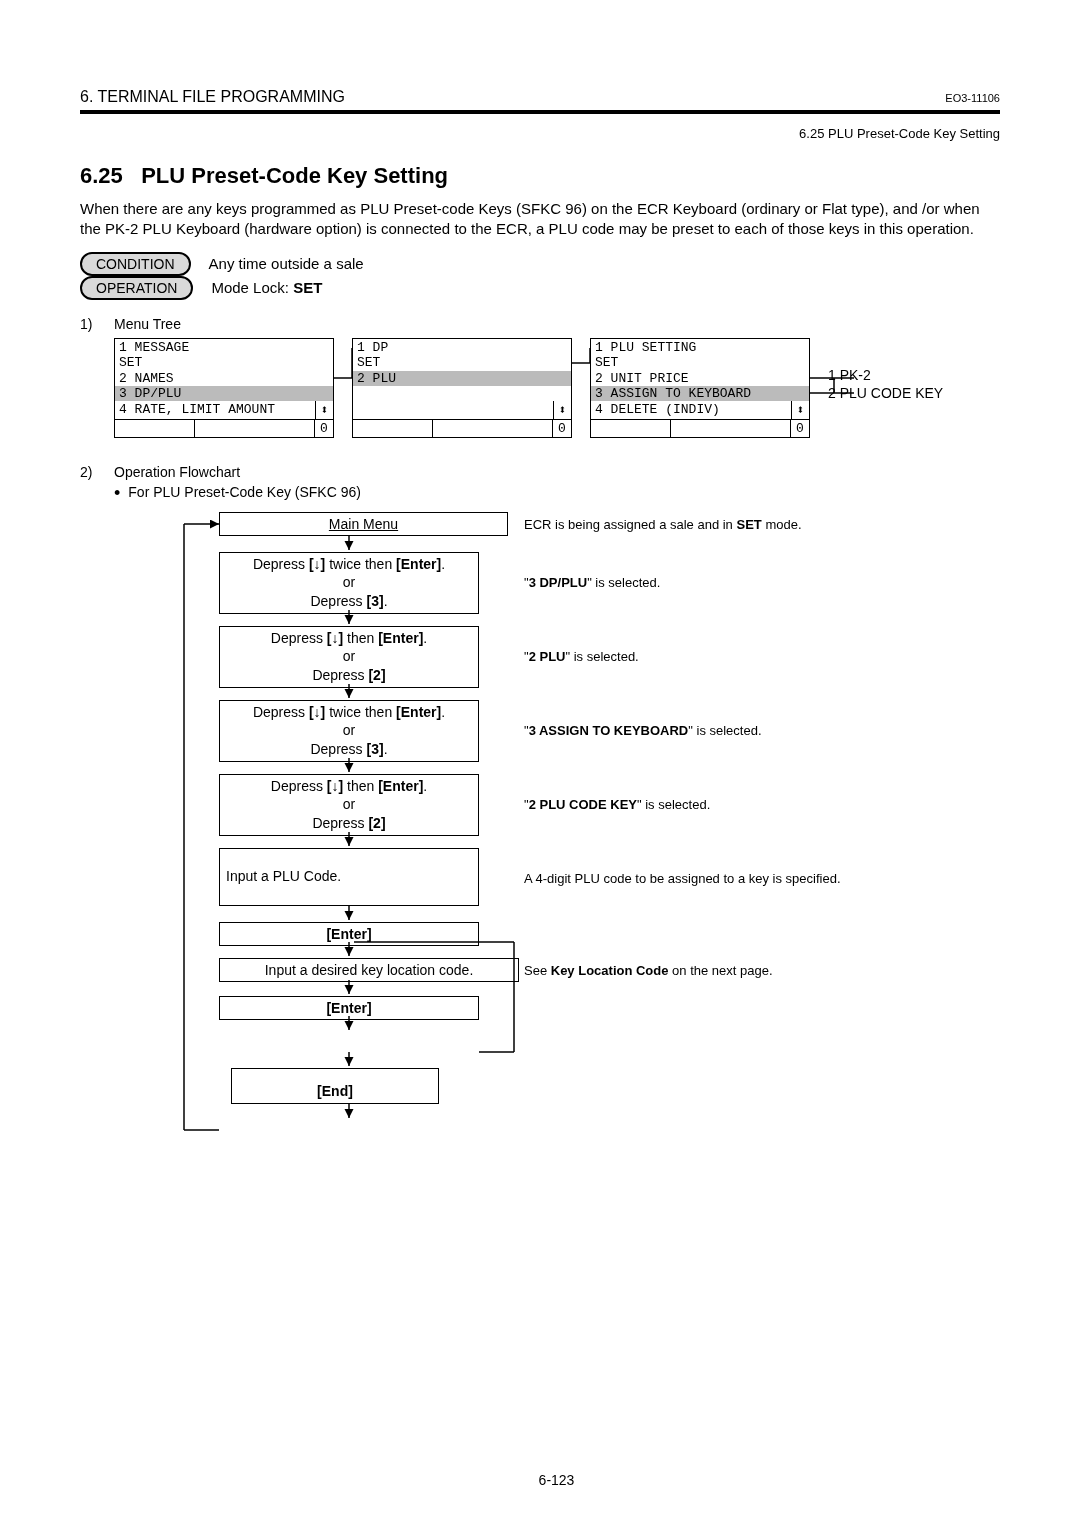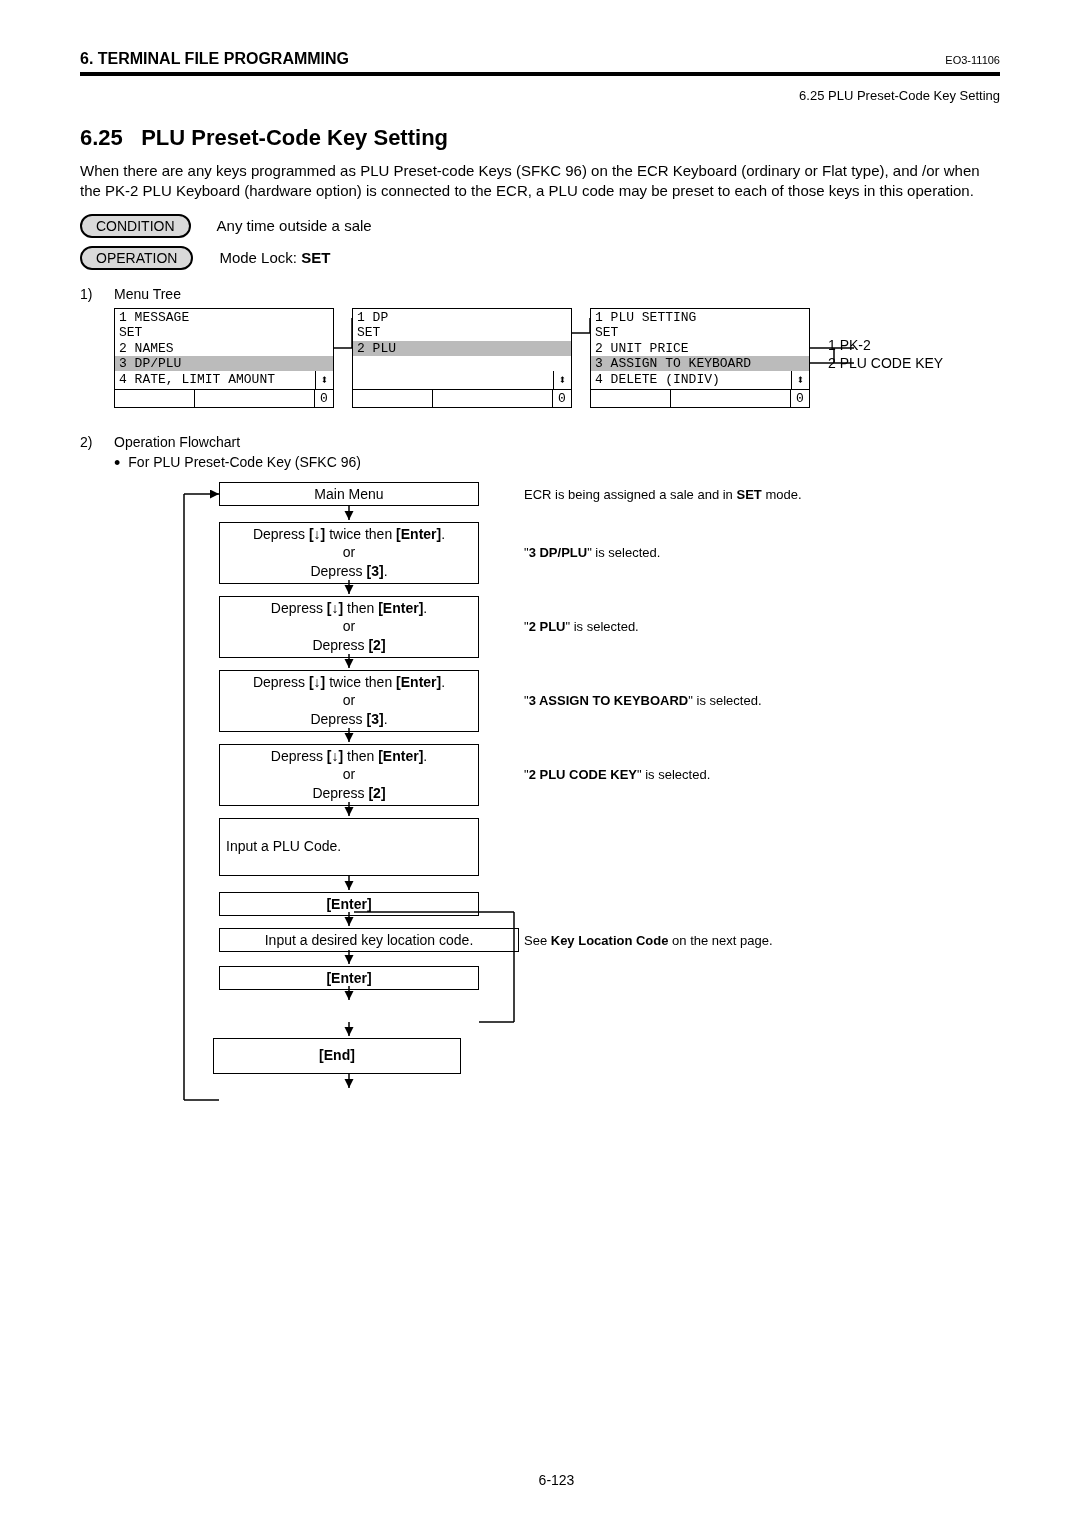--- a/index.html
+++ b/index.html
@@ -13,39 +13,39 @@
       color: #000;
       font-size: 14px;
     }
     .header {
       display: flex;
       justify-content: space-between;
       align-items: baseline;
       border-bottom: 4px solid #000;
       padding-bottom: 4px;
     }
-    .header .chapter { font-weight: bold; font-size: 16px; }
+    .header .chapter { font-weight: normal; font-size: 16px; margin-top: 38px; }
     .header .docid { font-size: 11px; }
     .subheader {
       text-align: right;
       font-size: 13px;
       margin-top: 12px;
     }
     h1.section { font-size: 22px; font-weight: bold; margin-top: 22px; margin-bottom: 10px; }
     p.intro { font-size: 15px; line-height: 1.35; margin-bottom: 12px; }
     .pill {
       display: inline-block;
       border: 2px solid #000;
       border-radius: 14px;
       padding: 2px 14px;
       background: #d9d9d9;
       font-size: 14px;
       vertical-align: middle;
     }
-    .prog-row { display: flex; align-items: center; gap: 26px; margin-top: 8px; }
+    .prog-row { display: flex; align-items: center; gap: 18px; }
     .prog-row .label { font-size: 15px; }
     .num-item { display: flex; gap: 12px; margin-top: 16px; }
     .num-item .num { width: 22px; }
     .num-item .content { flex: 1; }
     .bullet-row { display: flex; align-items: flex-start; gap: 8px; margin-top: 4px; }
     .bullet { font-size: 18px; line-height: 1; }
 
     
     .menutree { display: flex; align-items: flex-start; gap: 18px; margin-top: 6px; font-family: "Courier New", monospace; font-size: 13px; position: relative; }
     .mbox { border: 1.5px solid #000; width: 220px; position: relative; }
@@ -231,21 +231,21 @@
         <line x1="235" y1="246" x2="235" y2="260" stroke="#000" stroke-width="1.5" marker-end="url(#ah)"></line>
         <line x1="235" y1="320" x2="235" y2="334" stroke="#000" stroke-width="1.5" marker-end="url(#ah)"></line>
         <line x1="235" y1="394" x2="235" y2="408" stroke="#000" stroke-width="1.5" marker-end="url(#ah)"></line>
         <line x1="235" y1="430" x2="235" y2="444" stroke="#000" stroke-width="1.5" marker-end="url(#ah)"></line>
         <line x1="235" y1="468" x2="235" y2="482" stroke="#000" stroke-width="1.5" marker-end="url(#ah)"></line>
         <line x1="235" y1="504" x2="235" y2="518" stroke="#000" stroke-width="1.5" marker-end="url(#ah)"></line>
         <line x1="235" y1="540" x2="235" y2="554" stroke="#000" stroke-width="1.5" marker-end="url(#ah)"></line>
         <line x1="235" y1="592" x2="235" y2="606" stroke="#000" stroke-width="1.5" marker-end="url(#ah)"></line>
       </svg>
 
-      <div class="fbox" style="left:105px; top:0; width:260px;">
+      <div class="fbox" style="left:105px; top:0; width:289px;text-decoration:underline;">
         <span>Main Menu</span>
       </div>
       <div class="fdesc" style="left:410px; top:4px;">
         <span>ECR is being assigned a sale and in </span><b>SET</b><span> mode.</span>
       </div>
 
       <div class="fbox" style="left:105px; top:40px; width:260px;">
         <span>Depress </span><b>[↓]</b><span> twice then </span><b>[Enter]</b><span>.</span><br>
         <span>or</span><br>
         <span>Depress </span><b>[3]</b><span>.</span>
@@ -277,36 +277,37 @@
         <span>or</span><br>
         <span>Depress </span><b>[2]</b>
       </div>
       <div class="fdesc" style="left:410px; top:284px;">
         <span>"</span><b>2 PLU CODE KEY</b><span>" is selected.</span>
       </div>
 
       <div class="fbox" style="left:105px; top:336px; width:260px; height:58px; display:flex; align-items:center; justify-content:flex-start;">
         <span>Input a PLU Code.</span>
       </div>
+      <div class="fdesc" style="left:410px; top:358px;">A 4-digit PLU code to be assigned to a key is specified.</div>
 
       <div class="fbox" style="left:105px; top:410px; width:260px;">
         <b>[Enter]</b>
       </div>
 
       <div class="fbox" style="left:105px; top:446px; width:300px;">
         <span>Input a desired key location code.</span>
       </div>
       <div class="fdesc" style="left:410px; top:450px;">
         <span>See </span><b>Key Location Code</b><span> on the next page.</span>
       </div>
 
       <div class="fbox" style="left:105px; top:484px; width:260px;">
         <b>[Enter]</b>
       </div>
 
-      <div class="fbox" style="left:99px; top:556px; width:248px; height:36px; display:flex; align-items:center; justify-content:center;">
+      <div class="fbox" style="left:117px; top:556px; width:208px; height:36px; display:flex; align-items:flex-end; justify-content:center;">
         <b>[End]</b>
       </div>
     </div>
   </div>
 </div>
 
 <div class="page-num">6-123</div>
 
 </body></html>

